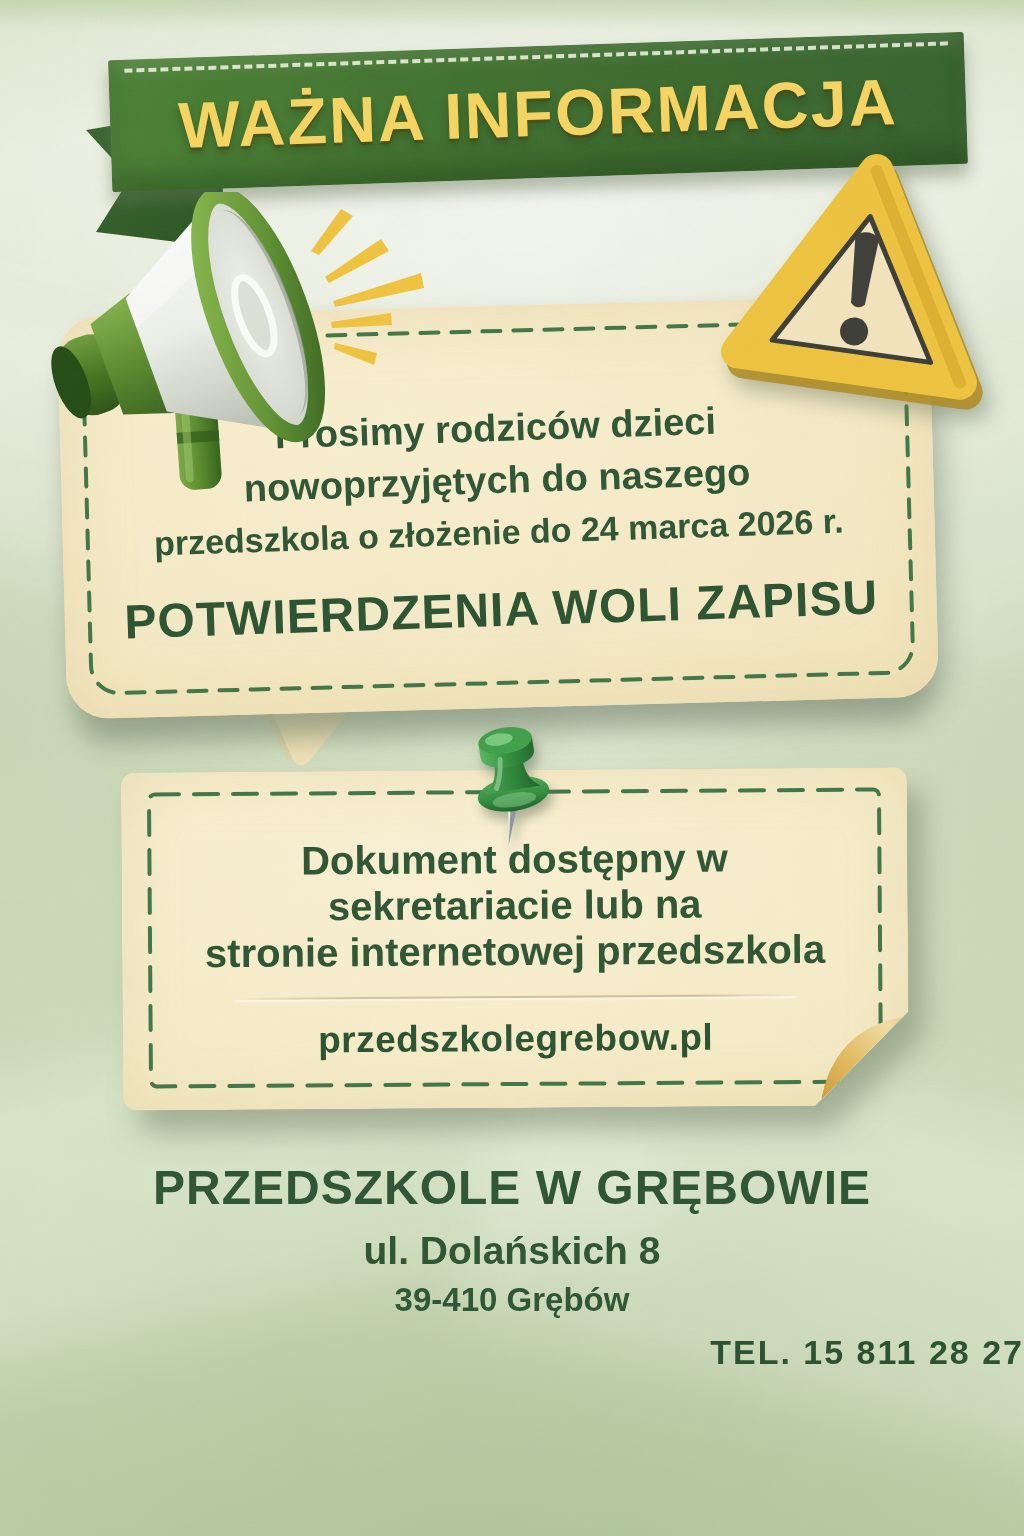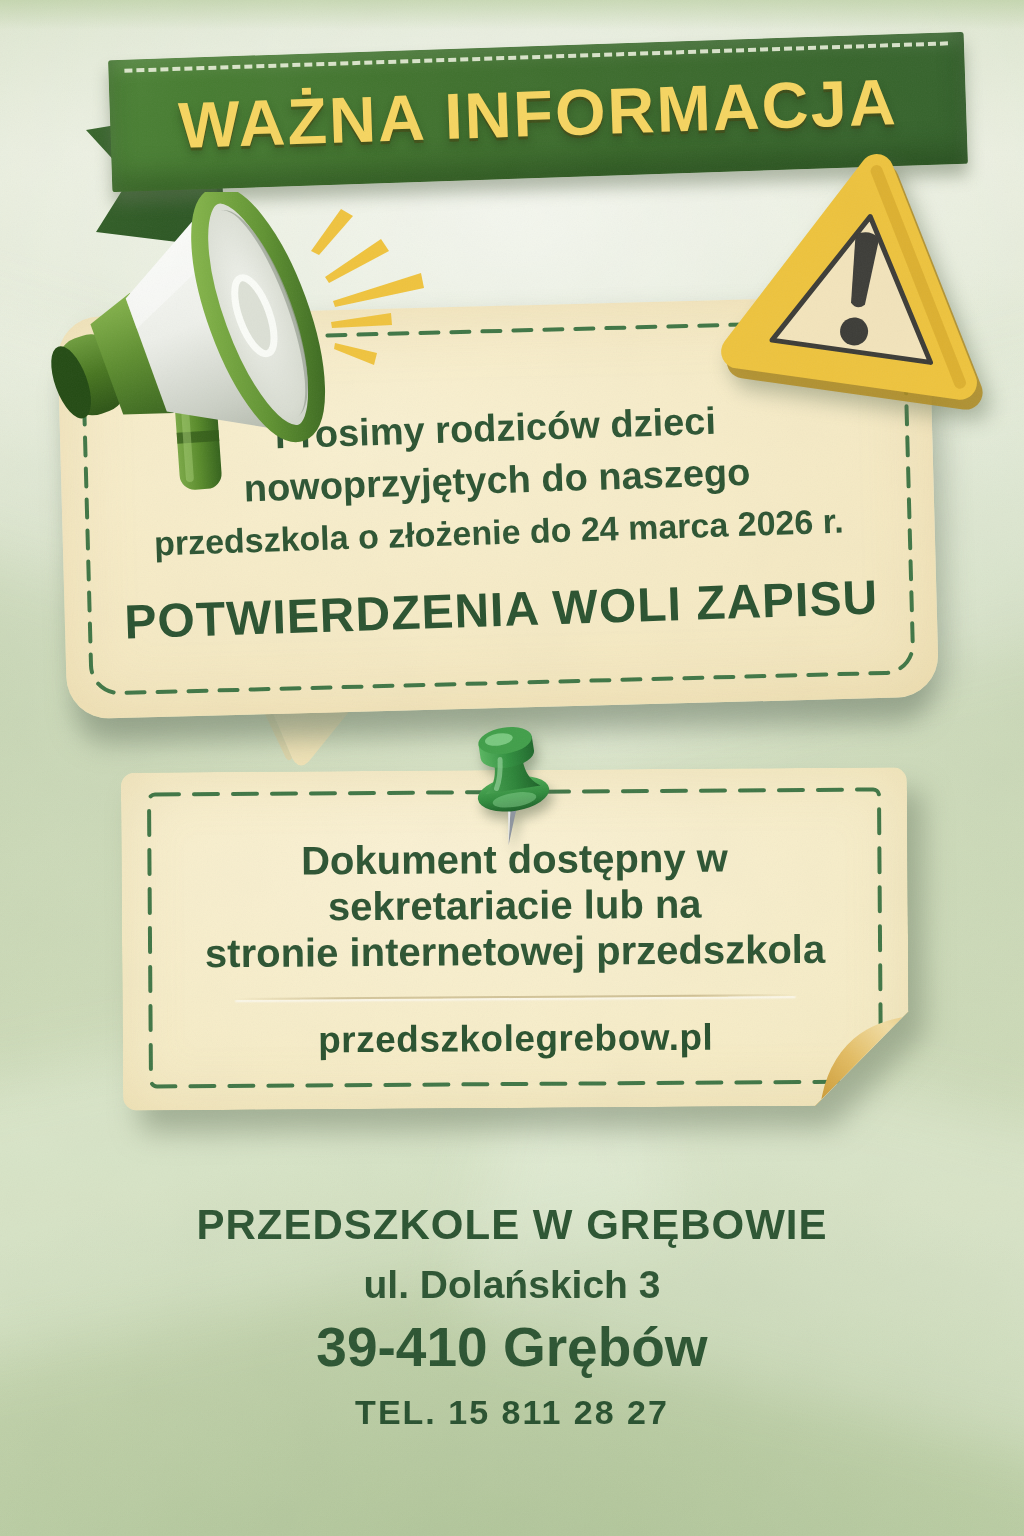--- a/index.html
+++ b/index.html
@@ -68,24 +68,24 @@
   .megaphone{position:absolute;left:22px;top:192px;z-index:8;}
   .burst{position:absolute;left:303px;top:203px;z-index:7;}
   .warning{position:absolute;left:712px;top:140px;z-index:9;
     filter:drop-shadow(8px 12px 10px rgba(95,110,85,.45));}
   .pushpin{position:absolute;left:452px;top:718px;z-index:10;
     filter:drop-shadow(4px 8px 6px rgba(80,95,70,.45));}
 
   
   .footer{position:absolute;left:0;right:0;top:1160px;z-index:6;text-align:center;
     color:#2a5330;font-weight:bold;}
-  .footer-name{font-size:42px;letter-spacing:1px;margin-top:41px;}
+  .footer-name{font-size:48px;letter-spacing:1px;}
   .footer-addr1{margin-top:14px;font-size:39px;}
-  .footer-addr2{margin-top:8px;font-size:55px;}
-  .footer-phone{margin-top:14px;font-size:34px;letter-spacing:2px;color:#264f2d;}
+  .footer-addr2{margin-top:8px;font-size:33px;}
+  .footer-phone{margin-top:14px;font-size:34px;letter-spacing:2px;color:#264f2d;text-align:right;}
 </style>
 </head>
 <body>
 
 <div class="poster">
 
   <div class="top-strip"></div>
   <div class="ray" style="left:-180px;top:360px;width:680px;height:240px;transform:rotate(17deg);background:rgba(247,250,240,.5);"></div>
   <div class="ray" style="left:520px;top:400px;width:720px;height:280px;transform:rotate(-14deg);background:rgba(245,249,238,.45);"></div>
   <div class="ray" style="left:-160px;top:1030px;width:820px;height:280px;transform:rotate(-11deg);background:rgba(236,244,224,.40);"></div>
@@ -248,21 +248,21 @@
       <path d="M33,22 L33,36 A27,13 0 0 0 87,36 L87,22 Z" fill="url(#pinCap)"></path>
       <ellipse cx="60" cy="22" rx="27" ry="13" fill="#3f9e48"></ellipse>
       <ellipse cx="54" cy="20" rx="14" ry="6" fill="#82cf88" opacity=".85"></ellipse>
       <path d="M52,40 Q50,58 44,68" stroke="#9fd8a3" stroke-width="5" fill="none" opacity=".6" stroke-linecap="round"></path>
       <ellipse cx="60" cy="82" rx="22" ry="7" fill="#8fd695" opacity=".45"></ellipse>
     </g>
   </svg>
 
   <div class="footer">
     <div class="footer-name">PRZEDSZKOLE W GRĘBOWIE</div>
-    <div class="footer-addr1">ul. Dolańskich 3</div>
+    <div class="footer-addr1">ul. Dolańskich 8</div>
     <div class="footer-addr2">39-410 Grębów</div>
     <div class="footer-phone">TEL. 15 811 28 27</div>
   </div>
 
   <svg class="noise" width="1024" height="1536">
     <defs>
       <filter id="grain">
           <feTurbulence type="fractalNoise" baseFrequency="0.8" numOctaves="2" result="t"></feTurbulence>
         <feColorMatrix in="t" type="saturate" values="0"></feColorMatrix>
         <feComponentTransfer>

